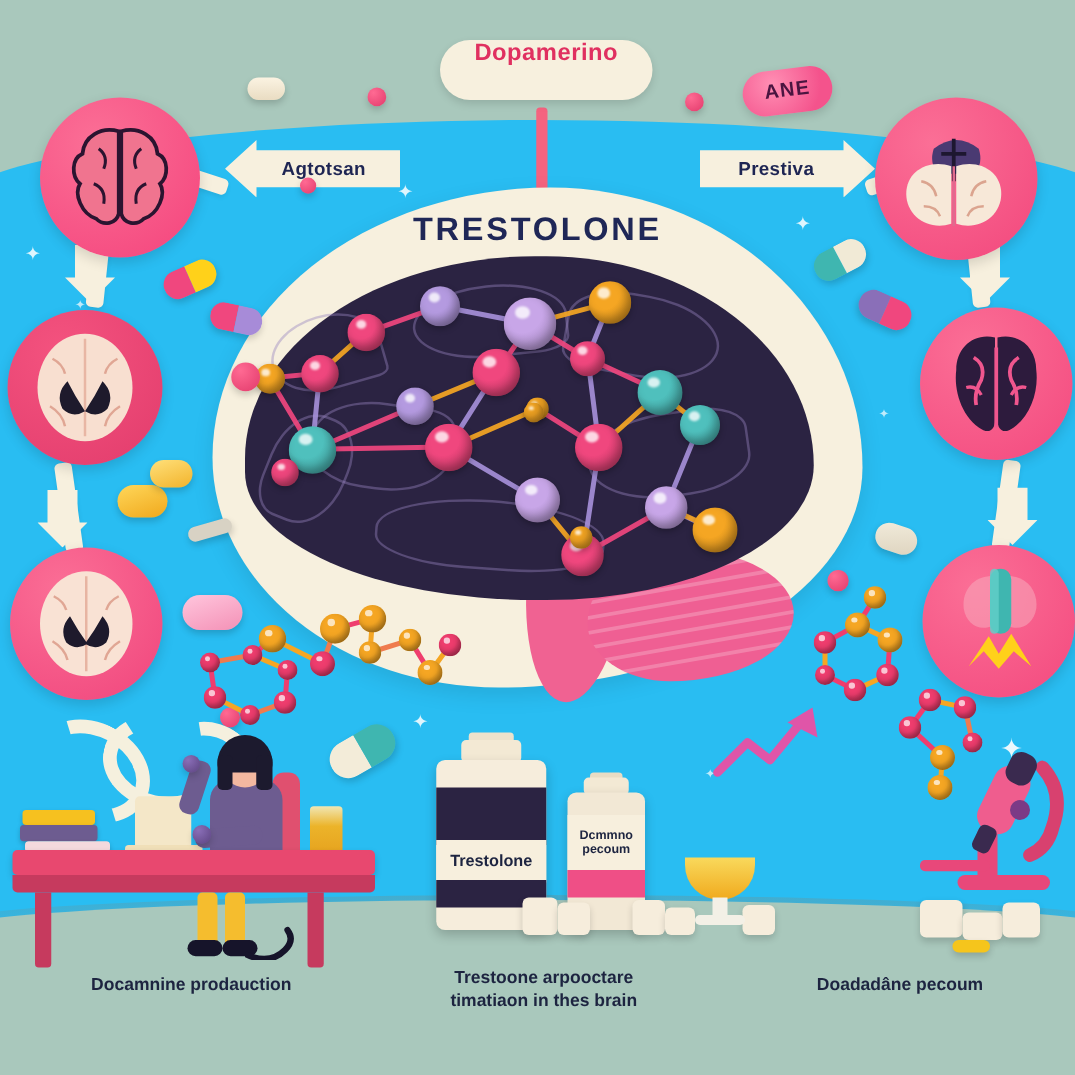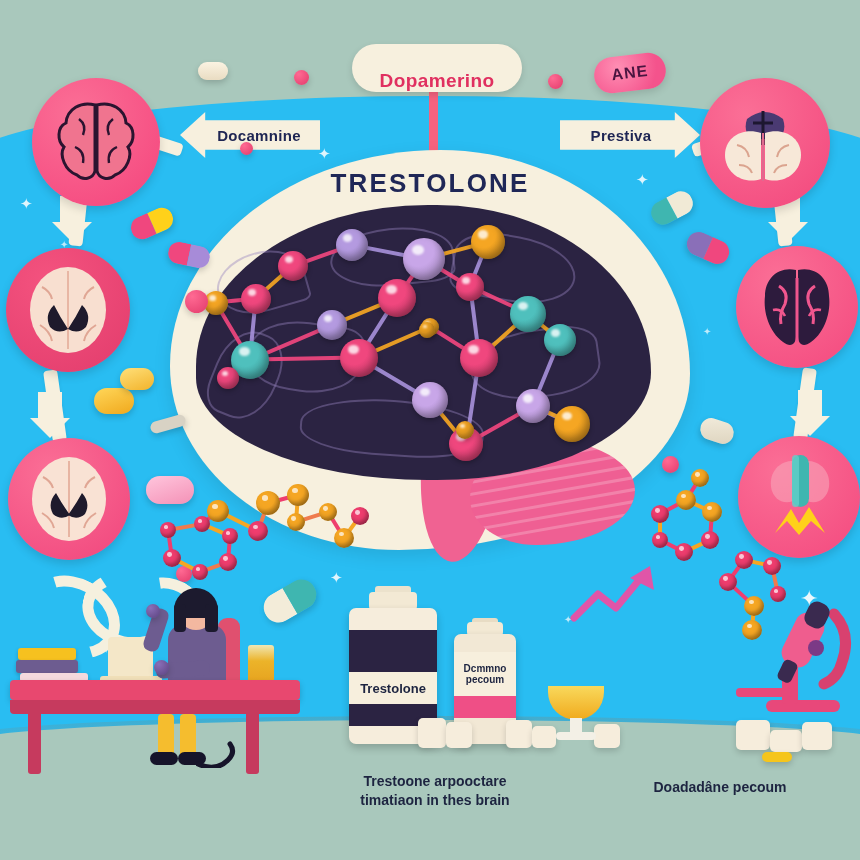--- a/index.html
+++ b/index.html
@@ -31,24 +31,24 @@
   
   .spark{position:absolute;color:#ffffff;opacity:.85;font-size:15px;line-height:1;pointer-events:none;}
   .spark.sm{font-size:10px;opacity:.7;}
   .spark.lg{font-size:22px;opacity:.9;}
 
   
   .sign-post{
     position:absolute;left:429px;top:86px;width:9px;height:72px;background:#f5637f;border-radius:3px;
   }
   .sign-box{
-    position:absolute;left:352px;top:44px;width:170px;height:48px;
+    position:absolute;left:352px;top:32px;width:170px;height:48px;
     background:#f7f0de;border-radius:24px;
     box-shadow:0 3px 7px rgba(0,0,0,.13);
-    display:flex;align-items:flex-end;justify-content:center;
+    display:flex;align-items:flex-start;justify-content:center;
   }
   .sign-box span{
     color:#e03060;font-size:19px;font-weight:bold;letter-spacing:.4px;
   }
 
   
   .arrow-banner{
     position:absolute;height:46px;background:#f7f0de;
     display:flex;align-items:center;justify-content:center;
     box-shadow:0 3px 6px rgba(0,0,0,.12);
@@ -211,21 +211,21 @@
   <div class="spark" style="left:330px;top:570px">✦</div>
   <div class="spark sm" style="left:564px;top:615px">✦</div>
   <div class="spark sm" style="left:102px;top:645px">✦</div>
 
   <div class="sign-post"></div>
   <div class="sign-box">
     <span>Dopamerino</span>
   </div>
 
   <div class="arrow-banner arrow-left">
-    <span>Docamnine</span>
+    <span>Agtotsan</span>
   </div>
   <div class="arrow-banner arrow-right">
     <span>Prestiva</span>
   </div>
 
   <div class="pill-badge">
     <span>ANE</span>
   </div>
 
   <div class="connector" style="left:72px;top:176px;width:14px;height:70px;transform:rotate(6deg)"></div>
@@ -568,20 +568,23 @@
   <div class="ms" style="left:736px;top:688px;width:56px;height:9px;border-radius:4px"></div>
   <svg style="position:absolute;left:770px;top:600px;width:82px;height:100px" viewBox="0 0 82 100">
     <path d="M64 14 q18 20 8 48 q-4 16 -18 22" fill="none" stroke="#d8416f" stroke-width="11" stroke-linecap="round"></path>
     <rect x="18" y="12" width="30" height="56" rx="13" fill="#ef5d8e" transform="rotate(26 33 40)"></rect>
     <rect x="36" y="2" width="22" height="26" rx="9" fill="#3a2a4f" transform="rotate(26 47 15)"></rect>
     <rect x="10" y="60" width="15" height="22" rx="5" fill="#3a2a4f" transform="rotate(26 17 71)"></rect>
     <circle cx="46" cy="48" r="8" fill="#7b3a86"></circle>
   </svg>
   <div class="tabletround" style="left:762px;top:752px;width:30px;height:10px;border-radius:5px;background:#f5c51c"></div>
 
+  <div class="caption" style="left:8px;top:778px;width:290px">
+    <div>Docamnine prodauction</div>
+  </div>
   <div class="caption" style="left:300px;top:772px;width:270px">
     <div>Trestoone arpooctare</div>
     <div>timatiaon in thes brain</div>
   </div>
   <div class="caption" style="left:588px;top:778px;width:264px">
     <div>Doadadâne pecoum</div>
   </div>
 
 </div>
 

